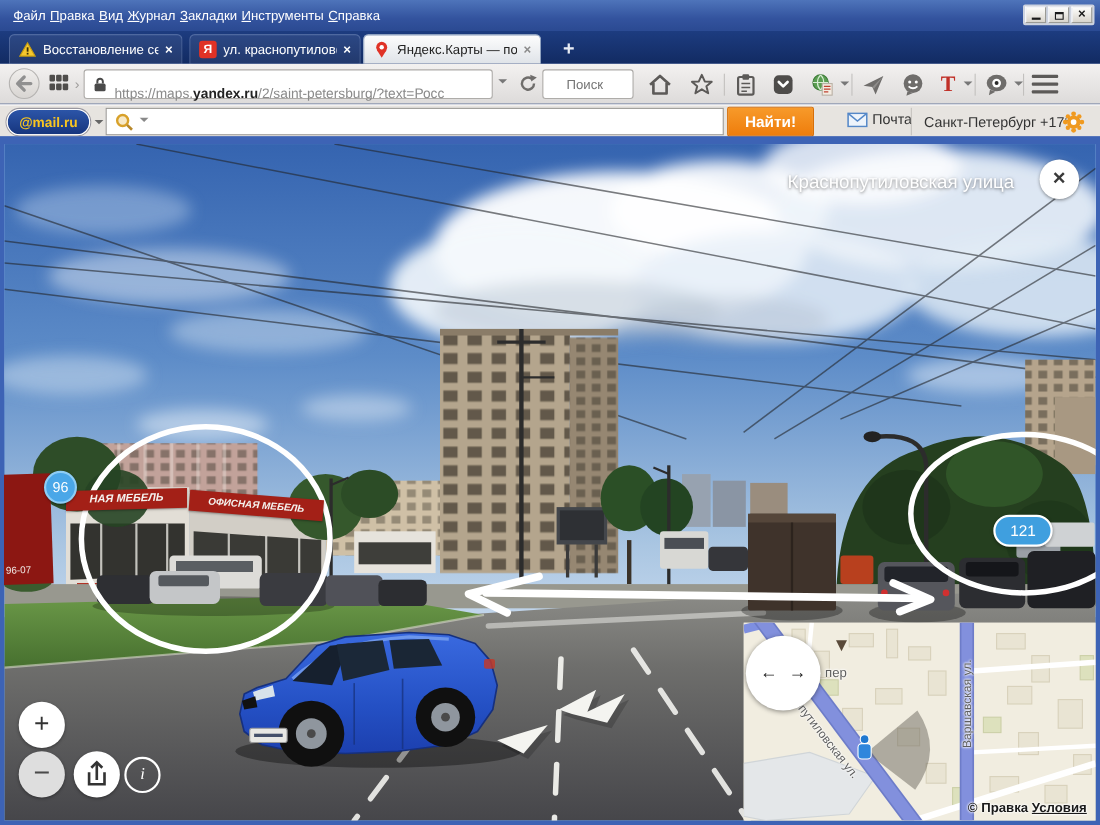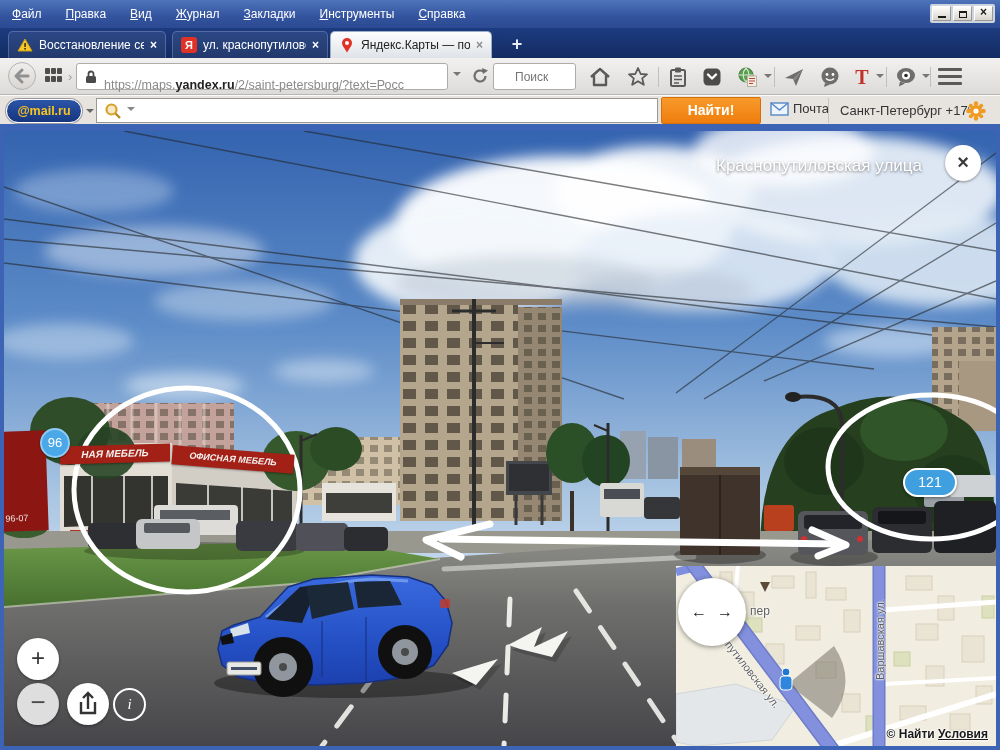--- a/index.html
+++ b/index.html
@@ -3,21 +3,21 @@
 <meta charset="utf-8">
 <style>
   html,body{margin:0;padding:0;width:1000px;height:750px;overflow:hidden;
     font-family:"Liberation Sans","DejaVu Sans",sans-serif;}
   .window{position:absolute;left:0;top:0;width:1000px;height:750px;background:#3d63b5;}
 
   
   .menubar{position:absolute;left:0;top:0;width:1000px;height:28px;
     background:linear-gradient(180deg,#4e74ba 0%,#33539e 60%,#2b4a92 100%);
     display:flex;align-items:center;}
-  .menu-items{display:flex;gap:24px;padding-left:12px;}
+  .menu-items{display:flex;gap:4px;padding-left:12px;}
   .menu-item{color:#fff;font-size:12px;display:inline-block;cursor:default;}
   .menu-item::first-letter{text-decoration:underline;}
   .win-controls{position:absolute;right:5px;top:4px;display:flex;gap:2px;
     background:#cdd3df;padding:2px;border-radius:2px;}
   .win-btn{width:19px;height:15px;background:linear-gradient(#fdfdfb,#d8d4cc);
     border:1px solid #9a9a94;border-top-color:#fff;border-left-color:#fff;
     display:flex;align-items:flex-end;justify-content:center;box-sizing:border-box;position:relative;}
   .glyph-min{display:block;width:8px;height:2px;background:#1a1a1a;margin-bottom:2px;}
   .glyph-max{display:block;width:8px;height:7px;border:1.5px solid #1a1a1a;border-top-width:2.5px;margin-bottom:2px;box-sizing:border-box;}
   .glyph-close{position:absolute;top:-2px;left:0;right:0;text-align:center;font-size:12px;font-weight:bold;color:#1a1a1a;}
@@ -65,21 +65,21 @@
   
   .mailbar{position:absolute;left:0;top:95px;width:1000px;height:29px;background:#e7e4e0;
     border-top:1px solid #fbfaf9;box-sizing:border-box;}
   .mail-logo{position:absolute;left:6px;top:3px;width:74px;height:22px;border-radius:12px;
     background:linear-gradient(#2c55a8,#16357e);border:1px solid #fff;box-shadow:0 0 0 1px #9a98a0;
     color:#f8c520;font-weight:bold;font-size:12.5px;text-align:center;line-height:22px;}
   .mail-drop{position:absolute;left:86px;top:13px;width:0;height:0;border:4px solid transparent;border-top-color:#666;}
   .mail-search{position:absolute;left:96px;top:2px;width:562px;height:25px;background:#fff;
     border:1px solid #9a9894;box-sizing:border-box;display:flex;align-items:center;padding:0 6px;gap:4px;}
   .mail-search input{border:none;outline:none;flex:1;font-size:15px;color:#111;font-family:inherit;background:transparent;}
-  .find-btn{position:absolute;left:661px;top:1px;width:100px;height:27px;
+  .find-btn{position:absolute;left:661px;top:1px;width:79px;height:27px;
     background:linear-gradient(#f79a2a,#ef7d0c);border:1px solid #d86f08;box-sizing:border-box;
     color:#fff;font-weight:bold;font-size:14px;text-align:center;line-height:25px;border-radius:2px;}
   .mail-mail{position:absolute;left:770px;top:5px;display:flex;align-items:center;gap:4px;font-size:13px;color:#333;}
   .mail-sep{position:absolute;left:828px;top:2px;width:1px;height:25px;background:#c6c3bf;}
   .weather{position:absolute;left:840px;top:7px;font-size:13px;color:#333;white-space:nowrap;}
   .gear-btn{position:absolute;left:964px;top:3px;width:24px;height:24px;}
 
   
   .frame{position:absolute;left:0;top:124px;width:1000px;height:626px;background:#3d63b5;}
   .viewport{position:absolute;left:4px;top:131px;width:992px;height:615px;overflow:hidden;background:#6f9ed4;}
@@ -627,18 +627,18 @@
         <rect x="104" y="110" width="12" height="14" rx="3.5" fill="#2f86dc" stroke="#fff" stroke-width="1"></rect>
       </svg>
       <div class="mm-label mm-diag">Краснопутиловская ул.</div>
       <div class="mm-label mm-vert">Варшавская ул.</div>
       <div class="mm-label mm-per">пер</div>
       <div class="mm-compass">
         <span>←</span>
         <span>→</span>
       </div>
       <div class="mm-copy">
-        <span>© Найти</span>
+        <span>© Правка</span>
         <a>Условия</a>
       </div>
     </div>
   </div>
 </div>
 
 </body></html>

